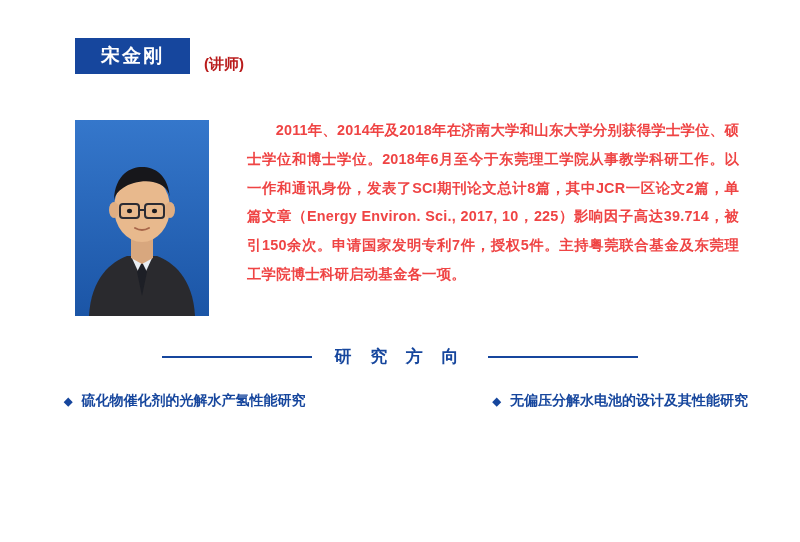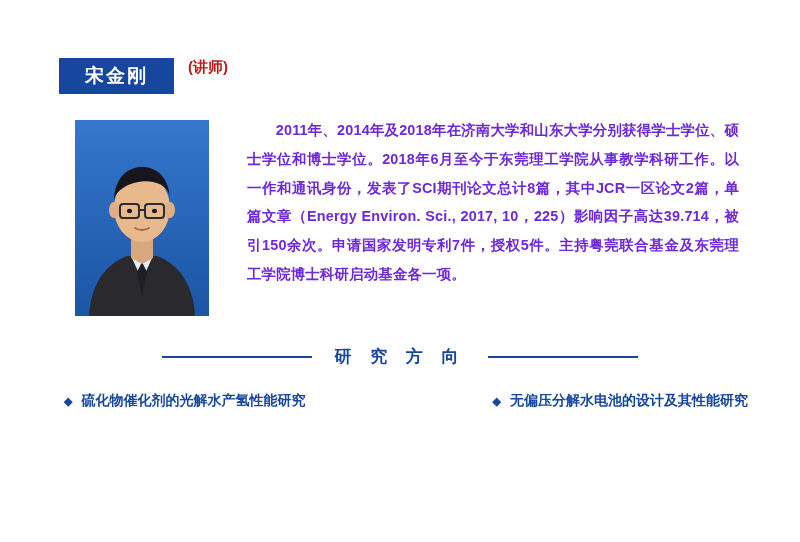--- a/index.html
+++ b/index.html
@@ -16,25 +16,24 @@
   .slide {
     position: relative;
     width: 800px;
     height: 542px;
     background: #ffffff;
   }
 
   
   .name-block {
     position: absolute;
-    left: 59px;
+    left: 75px;
     top: 38px;
     display: flex;
-    align-items: flex-start;
-    margin-top: 20px;
+    align-items: flex-end;
   }
   .name-badge {
     background: #16469d;
     color: #ffffff;
     font-size: 19px;
     font-weight: bold;
     letter-spacing: 2px;
     padding: 8px 26px 9px 26px;
     line-height: 1;
     white-space: nowrap;
@@ -62,21 +61,21 @@
   }
 
   
   .bio {
     position: absolute;
     left: 247px;
     top: 116px;
     width: 492px;
     font-size: 14.4px;
     line-height: 2.0;
-    color: #6d28d9;
+    color: #ef4444;
     font-weight: bold;
     text-align: justify;
     text-justify: inter-ideograph;
     letter-spacing: 0.2px;
   }
   .bio-indent {
     text-indent: 2em;
   }
 
   

